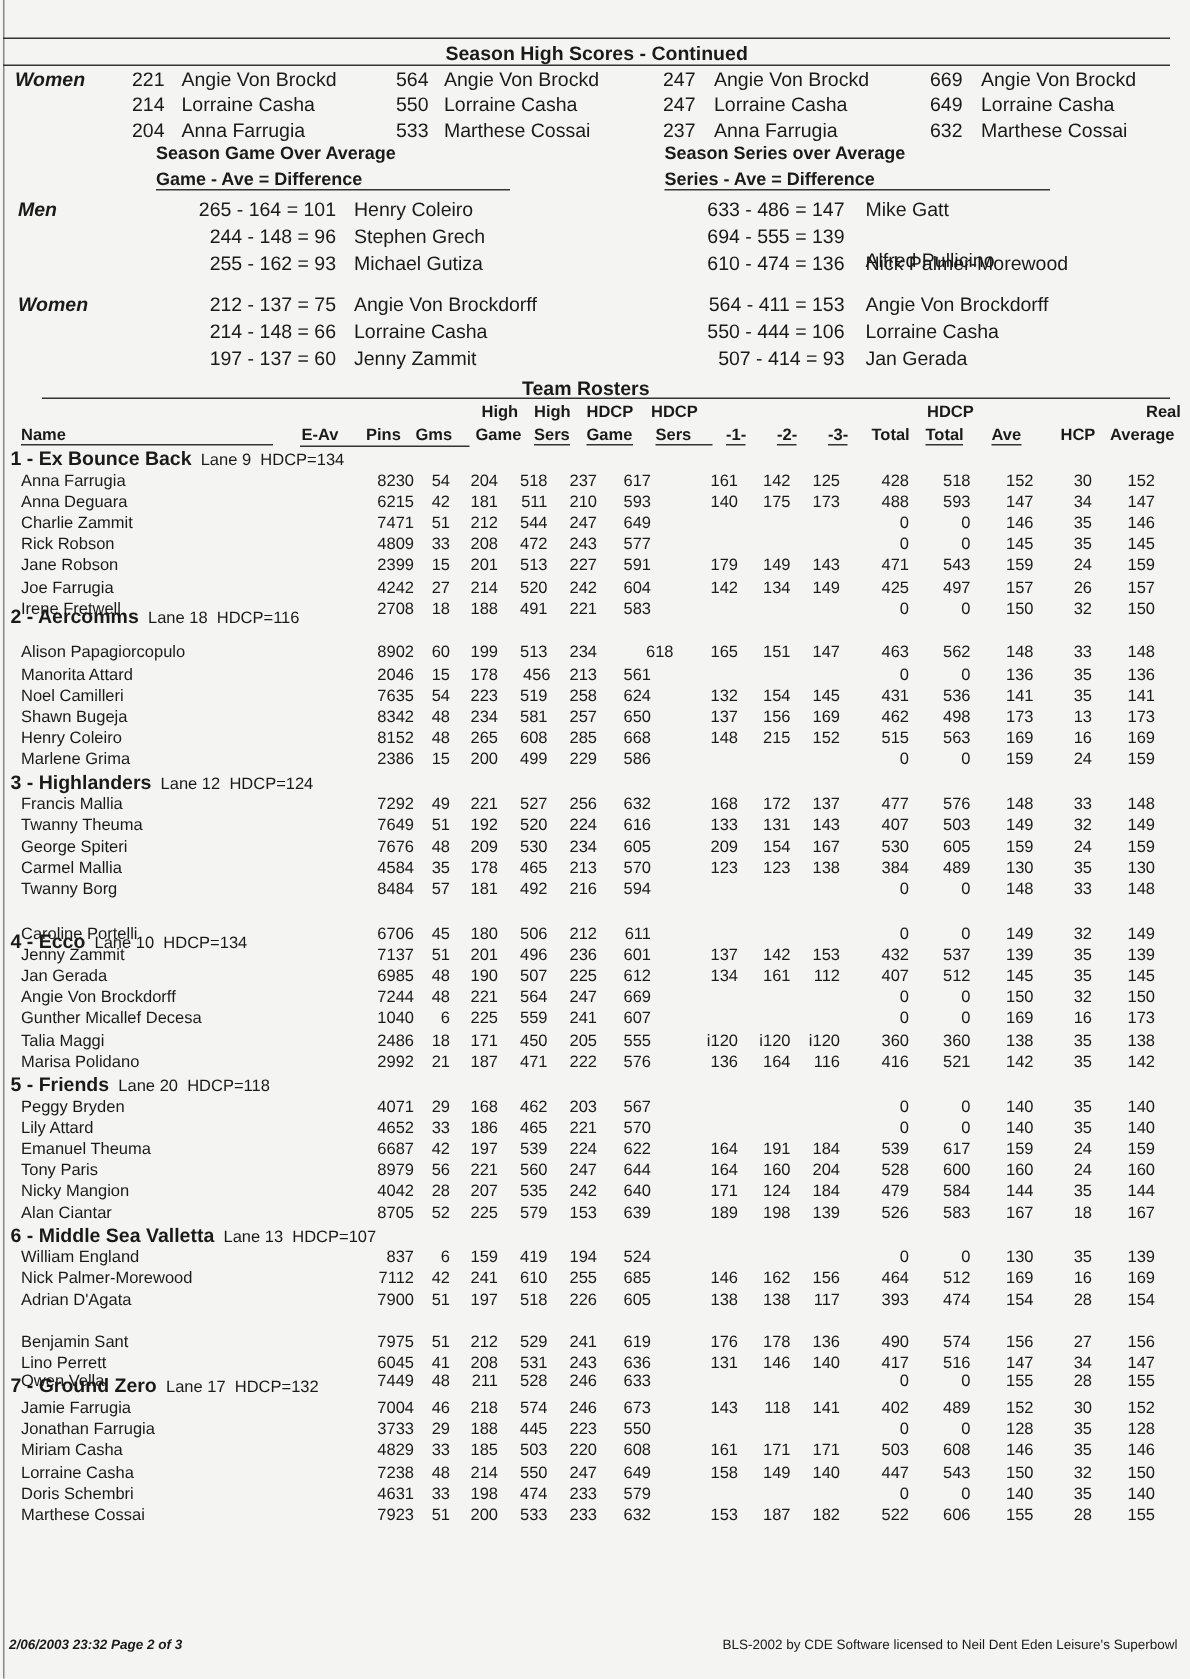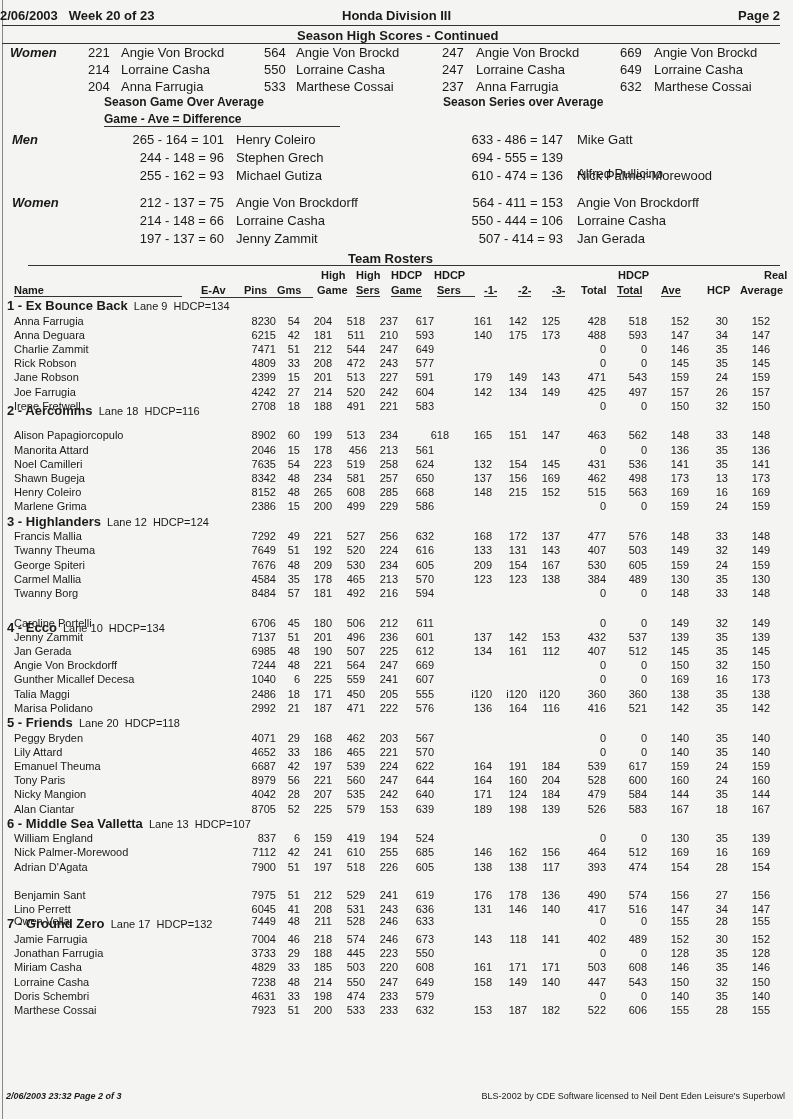--- a/index.html
+++ b/index.html
@@ -42,25 +42,20 @@
 
   .footer-left { position: absolute; left: 6px; top: 1091px; font-size: 9px; font-weight: bold; font-style: italic; }
   .footer-right { position: absolute; right: 8px; top: 1091px; font-size: 9px; }
 </style>
 </head>
 <body>
 
 <div class="page">
   <div class="leftborder"></div>
 
-  <div class="hdr">
-    <span class="date"><span>2/06/2003</span>&nbsp;&nbsp; <span>Week 20 of 23</span></span>
-    <span class="title">Honda Division III</span>
-    <span class="page-num">Page 2</span>
-  </div>
   <div class="hline" style="top:25px;left:2px;width:778px;"></div>
   <div class="sub">Season High Scores - Continued</div>
   <div class="hline" style="top:43px;left:2px;width:778px;"></div>
 
   <div id="hs-block">
       <div class="gender" style="position:absolute;left:10px;top:45px;">Women</div>
       <div class="hs-row" style="left:0;top:45px;width:793px;">
         <span style="left:88px;">221</span>
         <span style="left:121px;">Angie Von Brockd</span>
         <span style="left:264px;">564</span>
@@ -88,20 +83,21 @@
         <span style="left:442px;">237</span>
         <span style="left:476px;">Anna Farrugia</span>
         <span style="left:620px;">632</span>
         <span style="left:654px;">Marthese Cossai</span>
       </div>
     </div>
 
   <div class="subhead" style="left:104px;top:95px;">Season Game Over Average</div>
   <div class="subhead ul" style="left:104px;top:112px;width:236px;">Game - Ave = Difference</div>
   <div class="subhead" style="left:443px;top:95px;">Season Series over Average</div>
+  <div class="subhead ul" style="left:443px;top:112px;width:257px;">Series - Ave = Difference</div>
 
   <div class="gender" style="position:absolute;left:12px;top:132px;">Men</div>
   <div class="gender" style="position:absolute;left:12px;top:195px;">Women</div>
   <div id="goa-block">
       <span class="goa" style="top:132px;right:569px;text-align:right;">265 - 164 = 101</span>
       <span class="goa" style="top:132px;left:236px;">Henry Coleiro</span>
       <span class="goa" style="top:132px;right:230px;text-align:right;">633 - 486 = 147</span>
       <span class="goa" style="top:132px;left:577px;">Mike Gatt</span>
       <span class="goa" style="top:150px;right:569px;text-align:right;">244 - 148 = 96</span>
       <span class="goa" style="top:150px;left:236px;">Stephen Grech</span>

